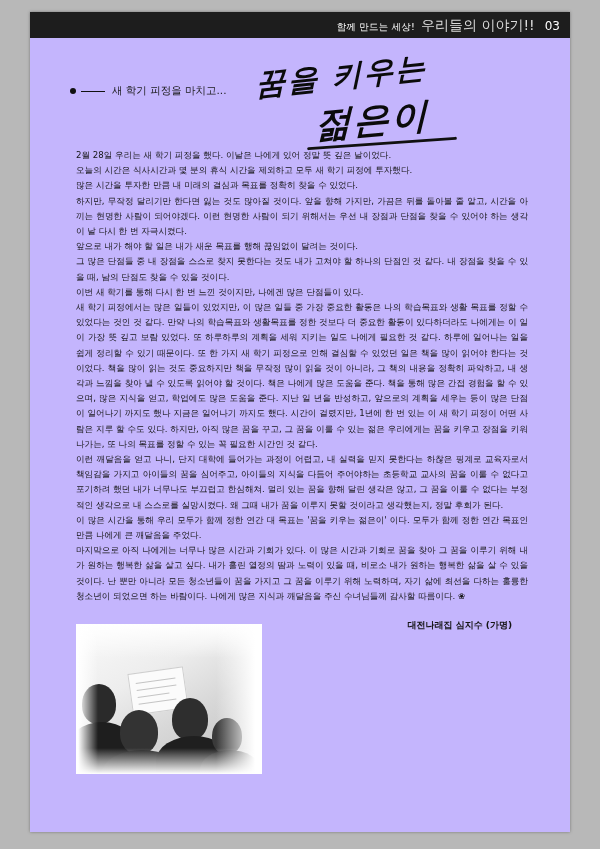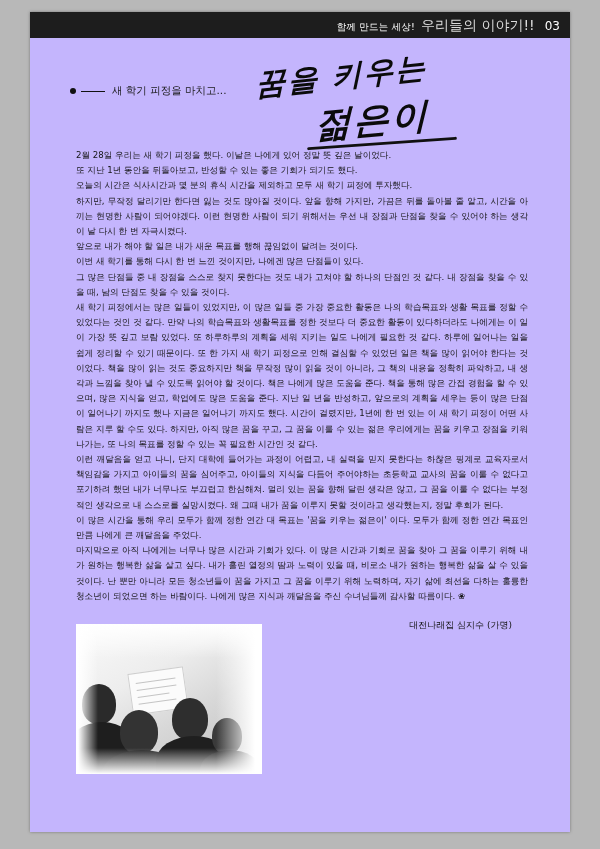--- a/index.html
+++ b/index.html
@@ -146,20 +146,21 @@
   }
   .indent-block {
     margin-left: 130px;
     text-align: justify;
   }
   .signature {
     margin-top: 14px;
     text-align: right;
     font-size: 9px;
     padding-right: 16px;
+    font-weight: bold;
   }
   
   .photo {
     position: absolute;
     left: 46px;
     top: 612px;
     width: 186px;
     height: 150px;
     overflow: hidden;
   }
@@ -231,26 +232,26 @@
     </div>
     <div class="brush-title">
       <div class="brush-line1">꿈을 키우는</div>
       <div class="brush-line2">젊은이</div>
       <div class="brush-stroke"></div>
     </div>
   </div>
 
   <div class="body">
     <p>2월 28일 우리는 새 학기 피정을 했다. 이날은 나에게 있어 정말 뜻 깊은 날이었다.</p>
-    <p>또 지난 1년 동안을 뒤돌아보고, 반성할 수 있는 좋은 기회가 되기도 했다.</p>
     <p>오늘의 시간은 식사시간과 몇 분의 휴식 시간을 제외하고 모두 새 학기 피정에 투자했다.</p>
+    <p>많은 시간을 투자한 만큼 내 미래의 결심과 목표를 정확히 찾을 수 있었다.</p>
     <p>하지만, 무작정 달리기만 한다면 잃는 것도 많아질 것이다. 앞을 향해 가지만, 가끔은 뒤를 돌아볼 줄 알고, 시간을 아끼는 현명한 사람이 되어야겠다. 이런 현명한 사람이 되기 위해서는 우선 내 장점과 단점을 찾을 수 있어야 하는 생각이 날 다시 한 번 자극시켰다.</p>
     <p>앞으로 내가 해야 할 일은 내가 새운 목표를 행해 끊임없이 달려는 것이다.</p>
+    <p>그 많은 단점들 중 내 장점을 스스로 찾지 못한다는 것도 내가 고쳐야 할 하나의 단점인 것 같다. 내 장점을 찾을 수 있을 때, 남의 단점도 찾을 수 있을 것이다.</p>
     <p>이번 새 학기를 통해 다시 한 번 느낀 것이지만, 나에겐 많은 단점들이 있다.</p>
-    <p>그 많은 단점들 중 내 장점을 스스로 찾지 못한다는 것도 내가 고쳐야 할 하나의 단점인 것 같다. 내 장점을 찾을 수 있을 때, 남의 단점도 찾을 수 있을 것이다.</p>
     <p>새 학기 피정에서는 많은 일들이 있었지만, 이 많은 일들 중 가장 중요한 활동은 나의 학습목표와 생활 목표를 정할 수 있었다는 것인 것 같다. 만약 나의 학습목표와 생활목표를 정한 것보다 더 중요한 활동이 있다하더라도 나에게는 이 일이 가장 뜻 깊고 보람 있었다. 또 하루하루의 계획을 세워 지키는 일도 나에게 필요한 것 같다. 하루에 일어나는 일을 쉽게 정리할 수 있기 때문이다. 또 한 가지 새 학기 피정으로 인해 결심할 수 있었던 일은 책을 많이 읽어야 한다는 것이었다. 책을 많이 읽는 것도 중요하지만 책을 무작정 많이 읽을 것이 아니라, 그 책의 내용을 정확히 파악하고, 내 생각과 느낌을 찾아 낼 수 있도록 읽어야 할 것이다. 책은 나에게 많은 도움을 준다. 책을 통해 많은 간접 경험을 할 수 있으며, 많은 지식을 얻고, 학업에도 많은 도움을 준다. 지난 일 년을 반성하고, 앞으로의 계획을 세우는 등이 많은 단점이 일어나기 까지도 했나 지금은 일어나기 까지도 했다. 시간이 걸렸지만, 1년에 한 번 있는 이 새 학기 피정이 어떤 사람은 지루 할 수도 있다. 하지만, 아직 많은 꿈을 꾸고, 그 꿈을 이룰 수 있는 젊은 우리에게는 꿈을 키우고 장점을 키워나가는, 또 나의 목표를 정할 수 있는 꼭 필요한 시간인 것 같다.</p>
     <p>이런 깨달음을 얻고 나니, 단지 대학에 들어가는 과정이 어렵고, 내 실력을 믿지 못한다는 하찮은 핑계로 교육자로서 책임감을 가지고 아이들의 꿈을 심어주고, 아이들의 지식을 다듬어 주어야하는 초등학교 교사의 꿈을 이룰 수 없다고 포기하려 했던 내가 너무나도 부끄럽고 한심해쳐. 멀리 있는 꿈을 향해 달린 생각은 않고, 그 꿈을 이룰 수 없다는 부정적인 생각으로 내 스스로를 실망시켰다. 왜 그때 내가 꿈을 이루지 못할 것이라고 생각했는지, 정말 후회가 된다.</p>
     <p>이 많은 시간을 통해 우리 모두가 함께 정한 연간 대 목표는 '꿈을 키우는 젊은이' 이다. 모두가 함께 정한 연간 목표인 만큼 나에게 큰 깨달음을 주었다.</p>
     <p class="indent-block">마지막으로 아직 나에게는 너무나 많은 시간과 기회가 있다. 이 많은 시간과 기회로 꿈을 찾아 그 꿈을 이루기 위해 내가 원하는 행복한 삶을 살고 싶다. 내가 흘린 열정의 땀과 노력이 있을 때, 비로소 내가 원하는 행복한 삶을 살 수 있을 것이다. 난 뿐만 아니라 모든 청소년들이 꿈을 가지고 그 꿈을 이루기 위해 노력하며, 자기 삶에 최선을 다하는 훌륭한 청소년이 되었으면 하는 바람이다. 나에게 많은 지식과 깨달음을 주신 수녀님들께 감사할 따름이다. ❀</p>
     <div class="signature">대전나래집 심지수 (가명)</div>
   </div>
 
   <div class="photo">
     <div class="bg"></div>
 

